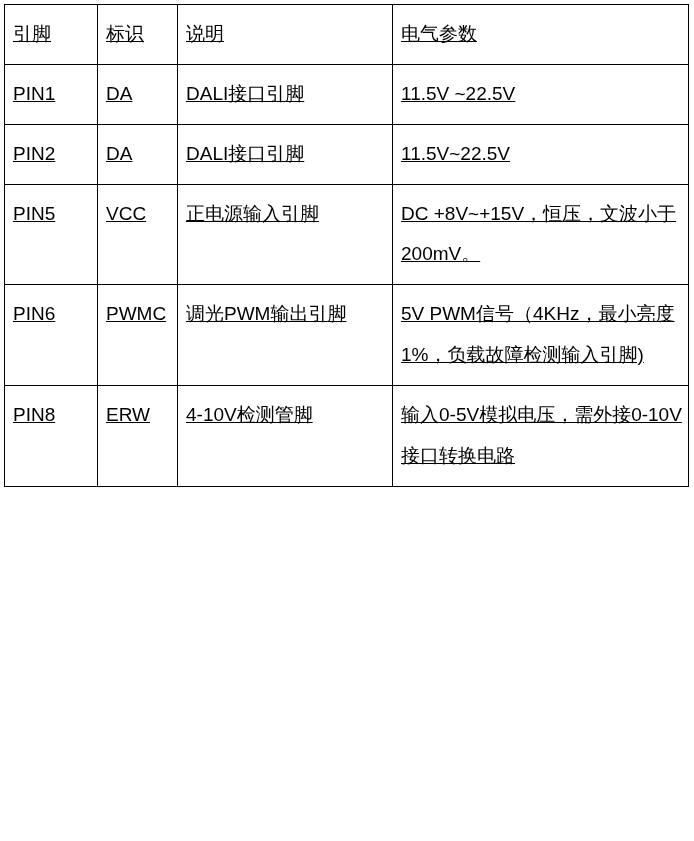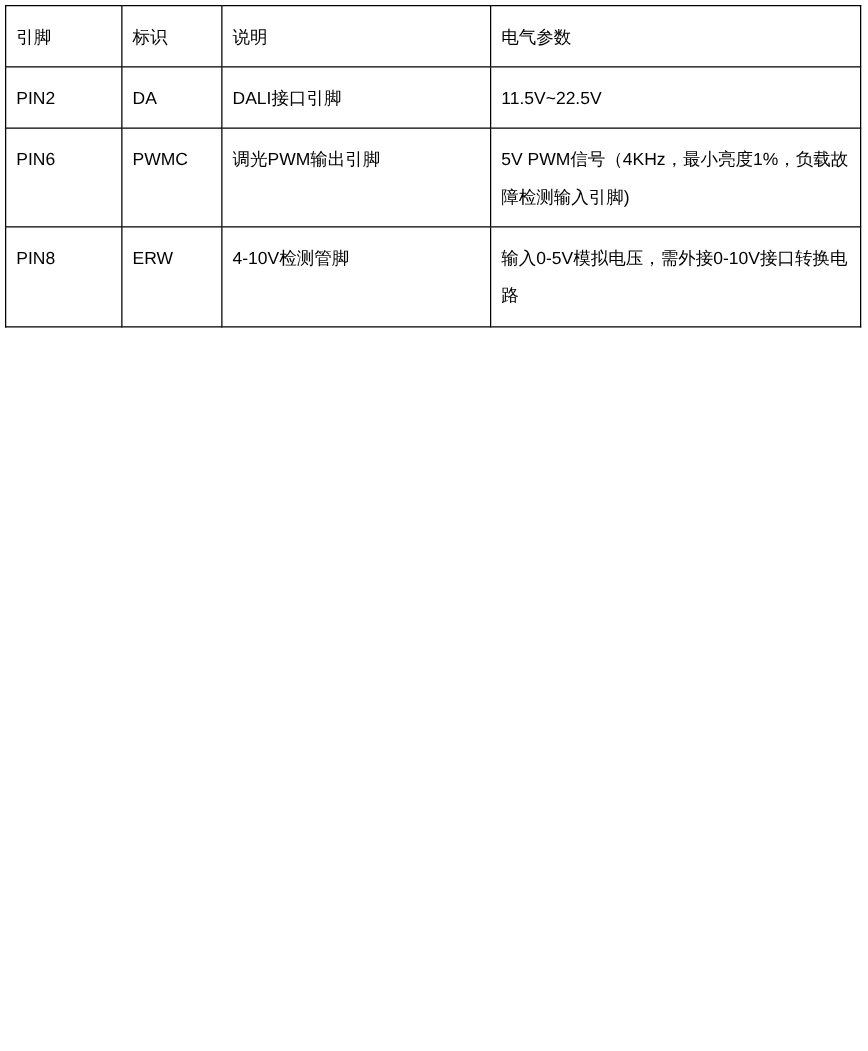--- a/index.html
+++ b/index.html
@@ -29,23 +29,24 @@
   }
   table.pin-table col.c-pin   { width: 93px; }
   table.pin-table col.c-mark  { width: 80px; }
   table.pin-table col.c-desc  { width: 215px; }
   table.pin-table col.c-elec  { width: 296px; }
 
   table.pin-table td {
     border: 1px solid #000000;
     vertical-align: top;
     padding: 9px 6px 9px 8px;
-    font-size: 14px;
+    font-size: 19px;
     line-height: 2.15;
     word-break: break-word;
+    text-decoration: underline;
   }
   .cell-text {
     display: block;
     white-space: pre-wrap;
   }
   .row-head td {
     font-size: 14.5px;
   }
   .dash {
     letter-spacing: -1px;
@@ -71,38 +72,66 @@
             <span class="cell-text">标识</span>
           </td>
         <td>
             <span class="cell-text">说明</span>
           </td>
         <td>
             <span class="cell-text">电气参数</span>
           </td>
       </tr>
 
+      <tr>
+        <td>
+            <span class="cell-text">PIN1</span>
+          </td>
+        <td>
+            <span class="cell-text">DA</span>
+          </td>
+        <td>
+            <span class="cell-text">DALI接口引脚</span>
+          </td>
+        <td>
+            <span class="cell-text">11.5V ~22.5V</span>
+          </td>
+      </tr>
 
       <tr>
         <td>
             <span class="cell-text">PIN2</span>
           </td>
         <td>
             <span class="cell-text">DA</span>
           </td>
         <td>
             <span class="cell-text">DALI接口引脚</span>
           </td>
         <td>
             <span class="cell-text">11.5V~22.5V</span>
           </td>
       </tr>
 
 
 
+      <tr>
+        <td>
+            <span class="cell-text">PIN5</span>
+          </td>
+        <td>
+            <span class="cell-text">VCC</span>
+          </td>
+        <td>
+            <span class="cell-text">正电源输入引脚</span>
+          </td>
+        <td>
+            <span class="cell-text">DC +8V~+15V，恒压，文波小于200mV。</span>
+          </td>
+      </tr>
 
       <tr>
         <td>
             <span class="cell-text">PIN6</span>
           </td>
         <td>
             <span class="cell-text">PWMC</span>
           </td>
         <td>
             <span class="cell-text">调光PWM输出引脚</span>

